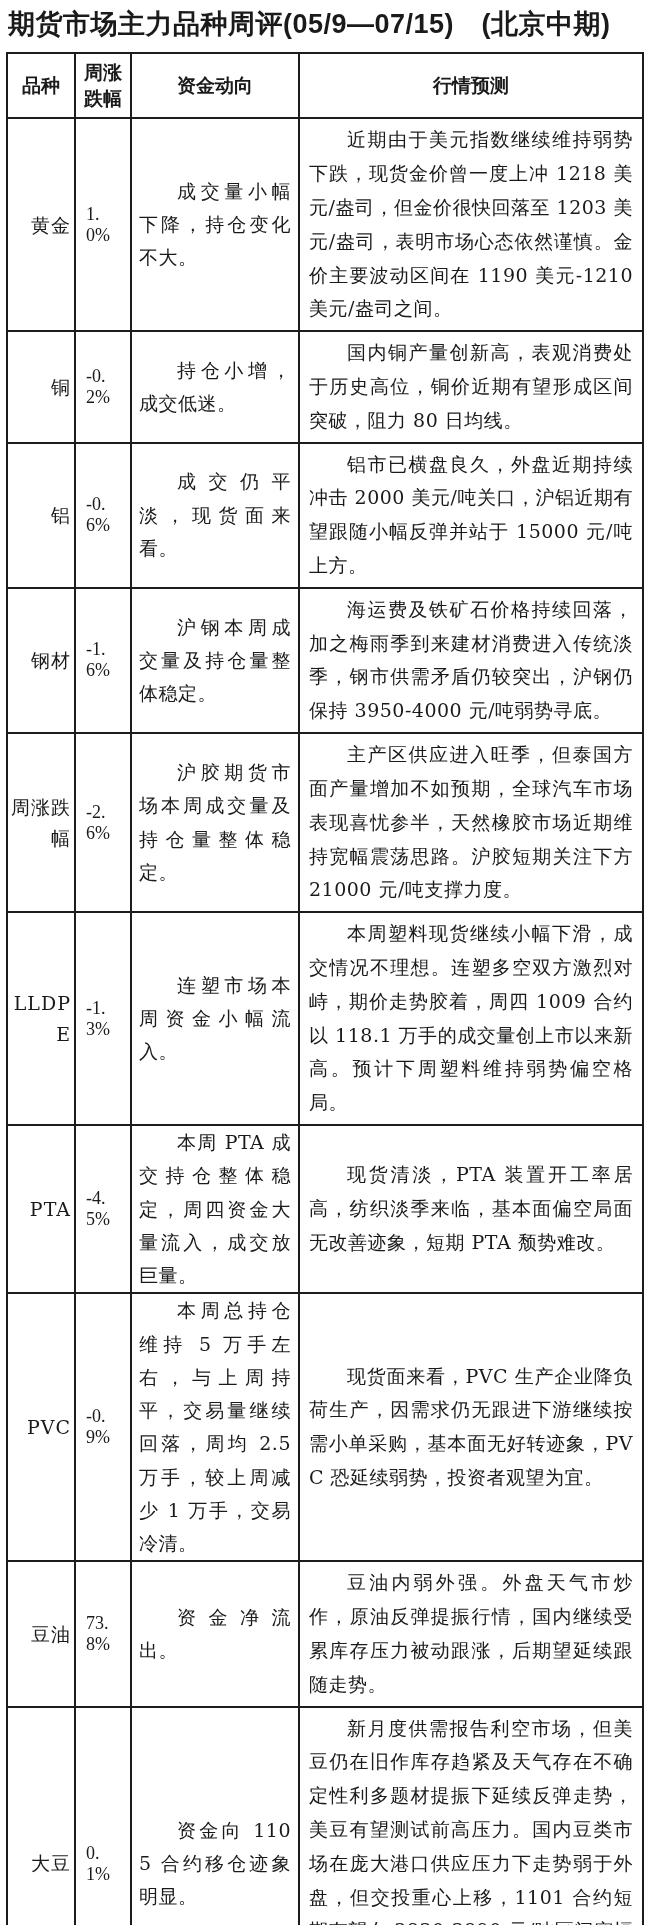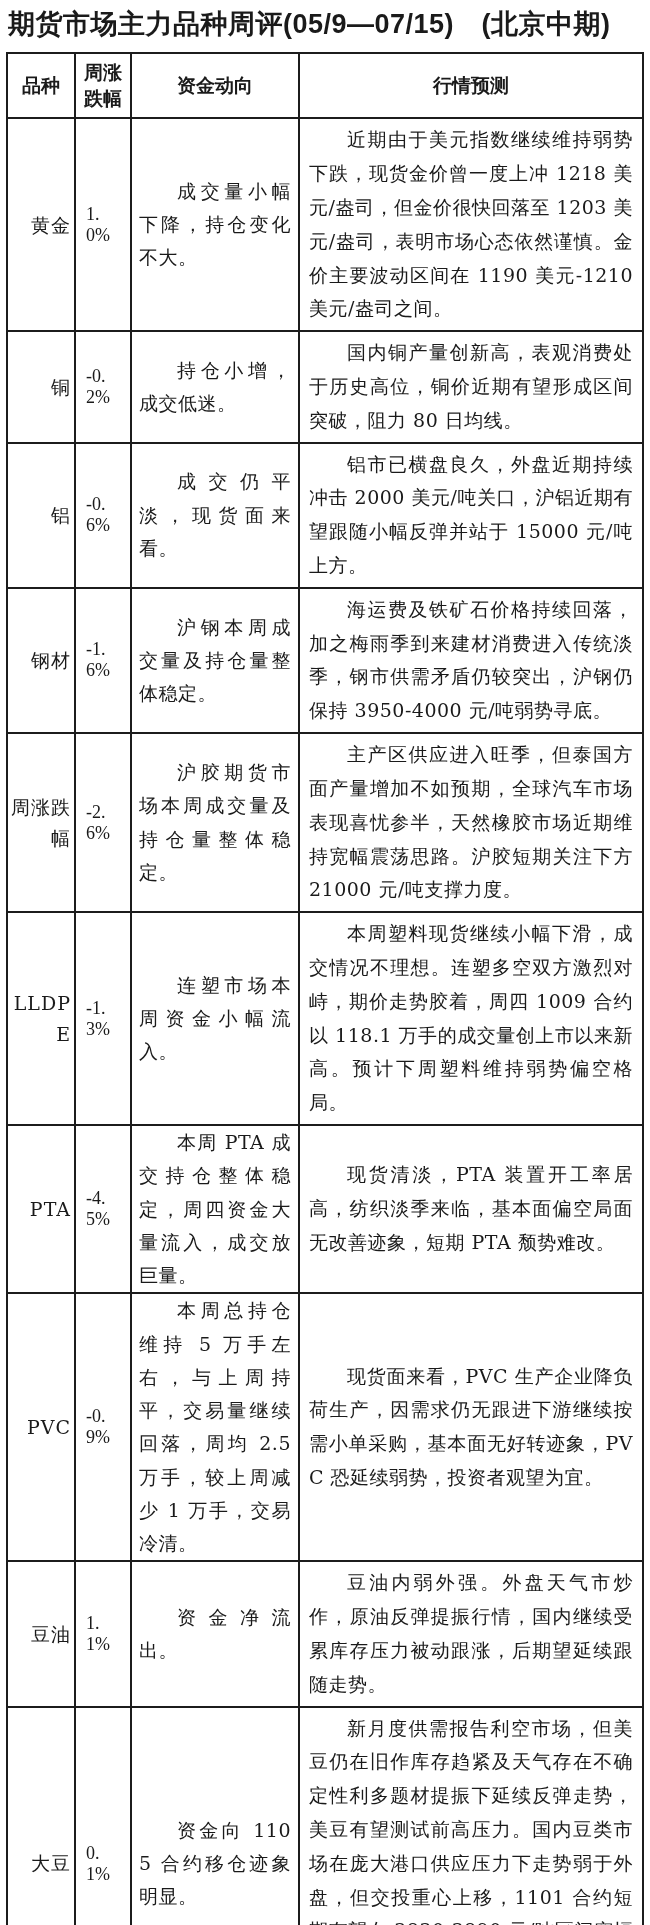--- a/index.html
+++ b/index.html
@@ -158,21 +158,21 @@
         <td class="c-fore">现货清淡，PTA 装置开工率居高，纺织淡季来临，基本面偏空局面无改善迹象，短期 PTA 颓势难改。</td>
       </tr>
       <tr>
         <td class="c-var">PVC</td>
         <td class="c-chg">-0.9%</td>
         <td class="c-fund">本周总持仓维持 5 万手左右，与上周持平，交易量继续回落，周均 2.5 万手，较上周减少 1 万手，交易冷清。</td>
         <td class="c-fore">现货面来看，PVC 生产企业降负荷生产，因需求仍无跟进下游继续按需小单采购，基本面无好转迹象，PVC 恐延续弱势，投资者观望为宜。</td>
       </tr>
       <tr>
         <td class="c-var">豆油</td>
-        <td class="c-chg">1.1%</td>
+        <td class="c-chg">73.8%</td>
         <td class="c-fund">资金净流出。</td>
         <td class="c-fore">豆油内弱外强。外盘天气市炒作，原油反弹提振行情，国内继续受累库存压力被动跟涨，后期望延续跟随走势。</td>
       </tr>
       <tr>
         <td class="c-var">大豆</td>
         <td class="c-chg">0.1%</td>
         <td class="c-fund">资金向 1105 合约移仓迹象明显。</td>
         <td class="c-fore">新月度供需报告利空市场，但美豆仍在旧作库存趋紧及天气存在不确定性利多题材提振下延续反弹走势，美豆有望测试前高压力。国内豆类市场在庞大港口供应压力下走势弱于外盘，但交投重心上移，1101 合约短期有望在 3830-3890 元/吨区间窄幅波动。关注资金参与热情，逢低轻仓试多，谨慎高位追涨。</td>
       </tr>
 

